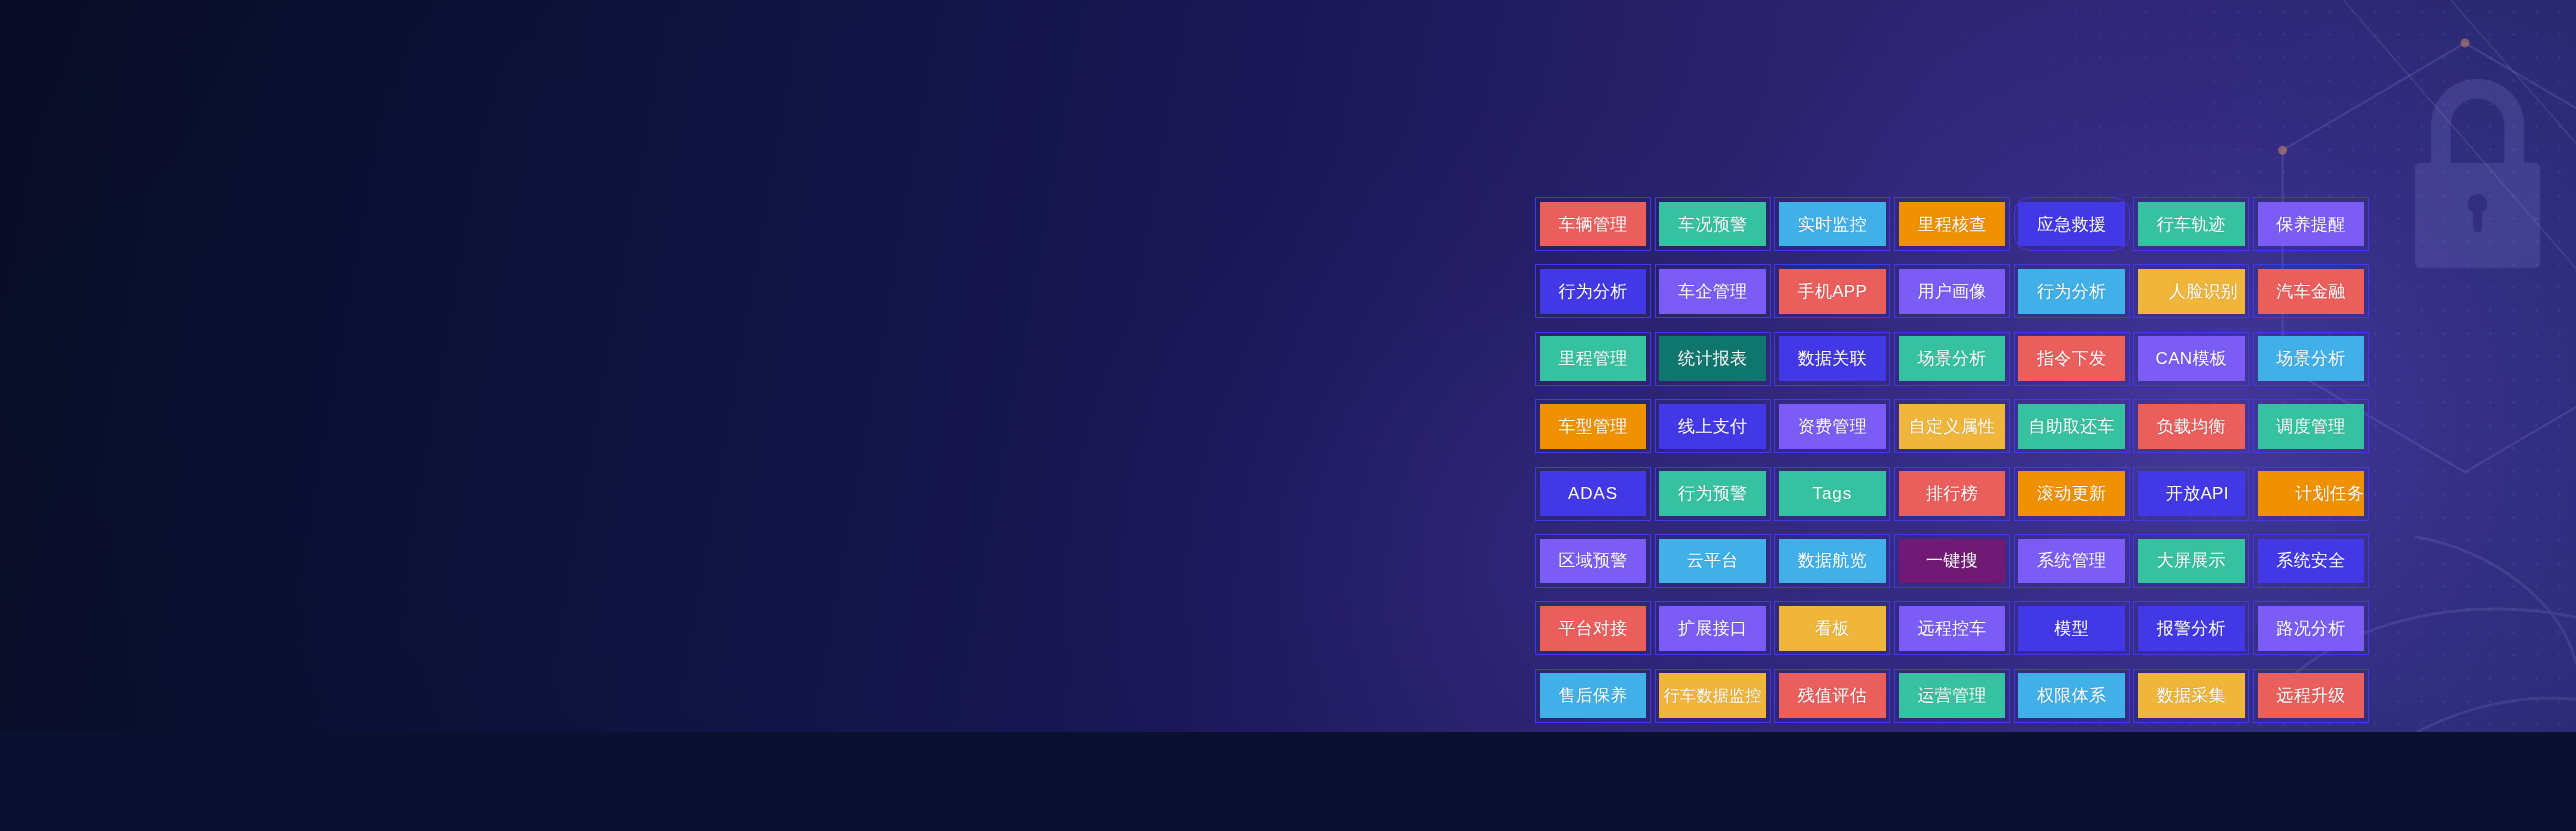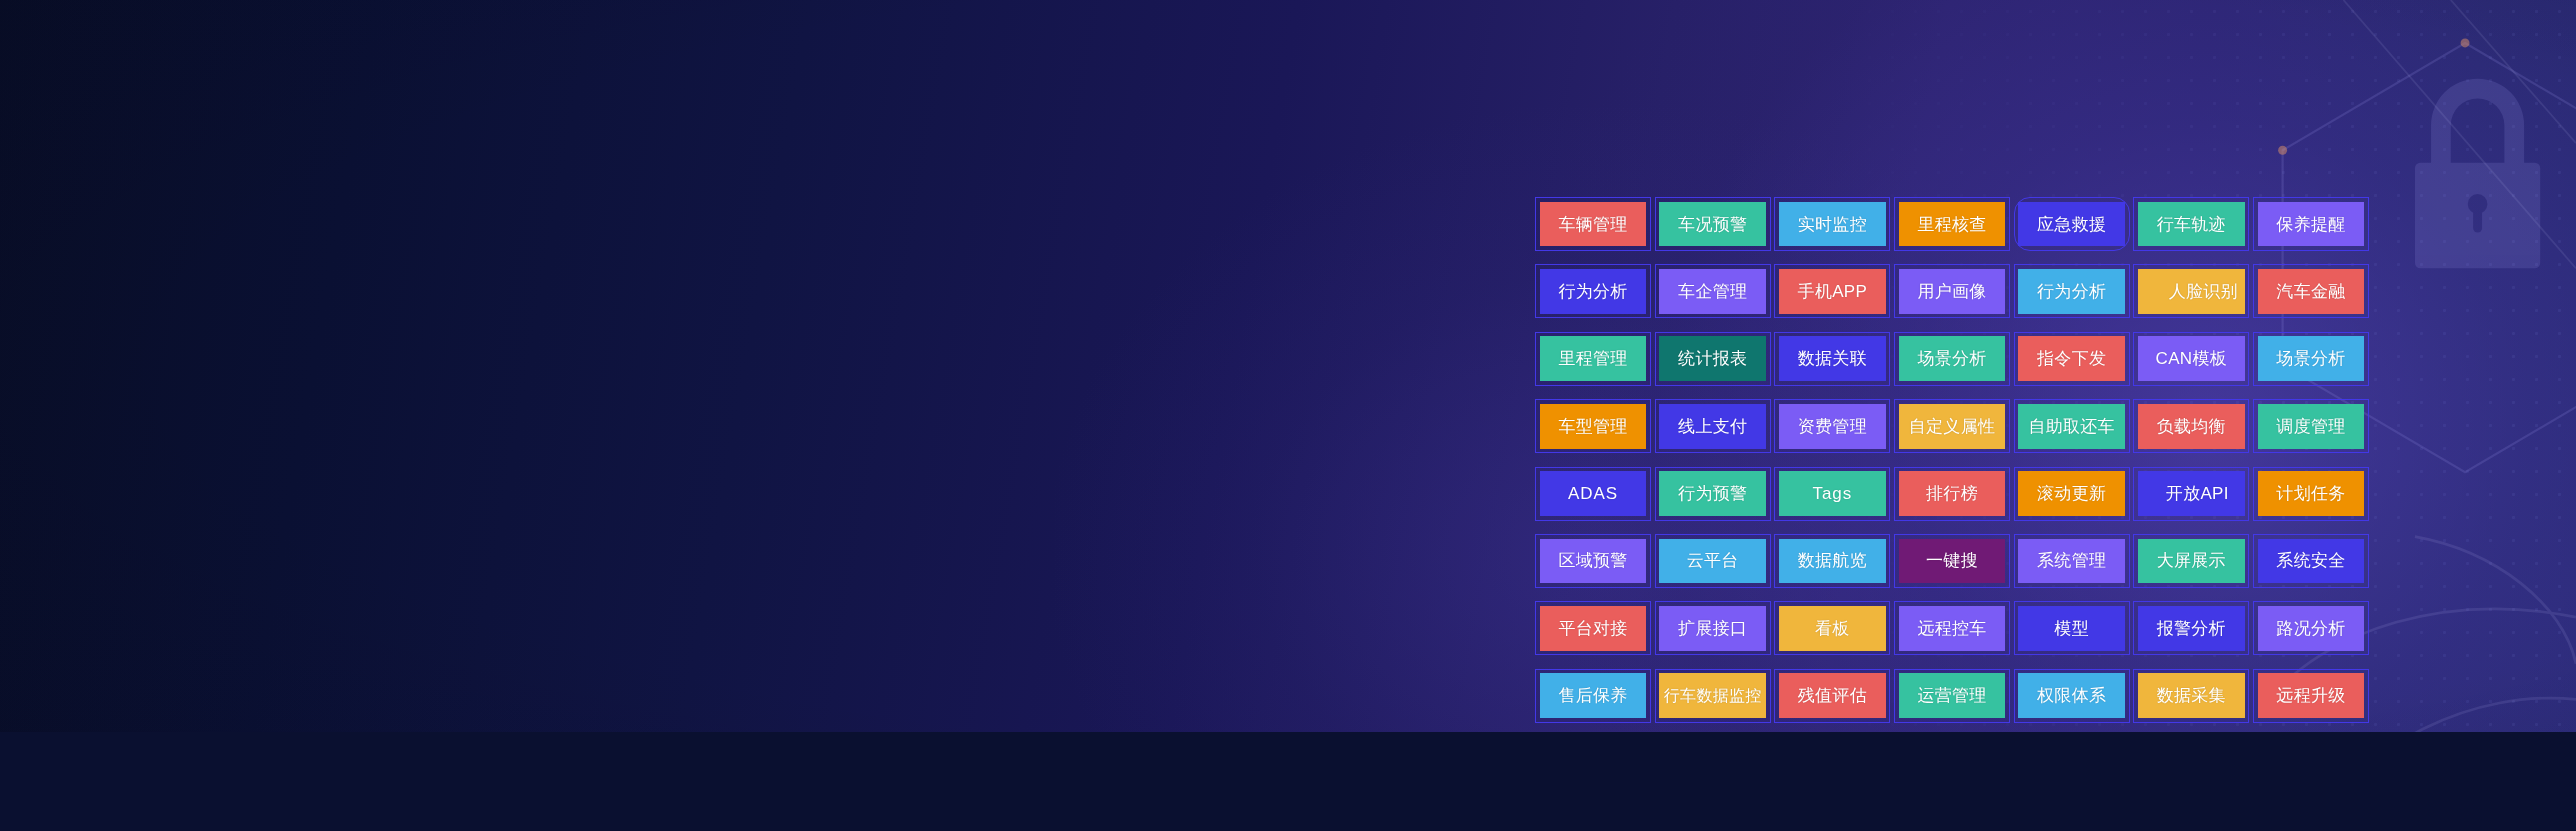--- a/index.html
+++ b/index.html
@@ -333,21 +333,21 @@
         <div class="tag-fill" style="background: rgb(239, 145, 0);">
           <span class="tag-label">滚动更新</span>
         </div>
       </div>
       <div class="tag" style="border-color: rgb(67, 56, 232);">
         <div class="tag-fill" style="background: rgb(66, 56, 230); padding-left: 12px;">
           <span class="tag-label">开放API</span>
         </div>
       </div>
       <div class="tag" style="border-color: rgb(67, 56, 232);">
-        <div class="tag-fill" style="background: rgb(239, 145, 0);">
+        <div class="tag-fill" style="background: rgb(239, 145, 0); justify-content: flex-end;">
           <span class="tag-label">计划任务</span>
         </div>
       </div>
       <div class="tag" style="border-color: rgb(67, 56, 232);">
         <div class="tag-fill" style="background: rgb(123, 92, 245);">
           <span class="tag-label">区域预警</span>
         </div>
       </div>
       <div class="tag" style="border-color: rgb(67, 56, 232);">
         <div class="tag-fill" style="background: rgb(65, 176, 232);">

